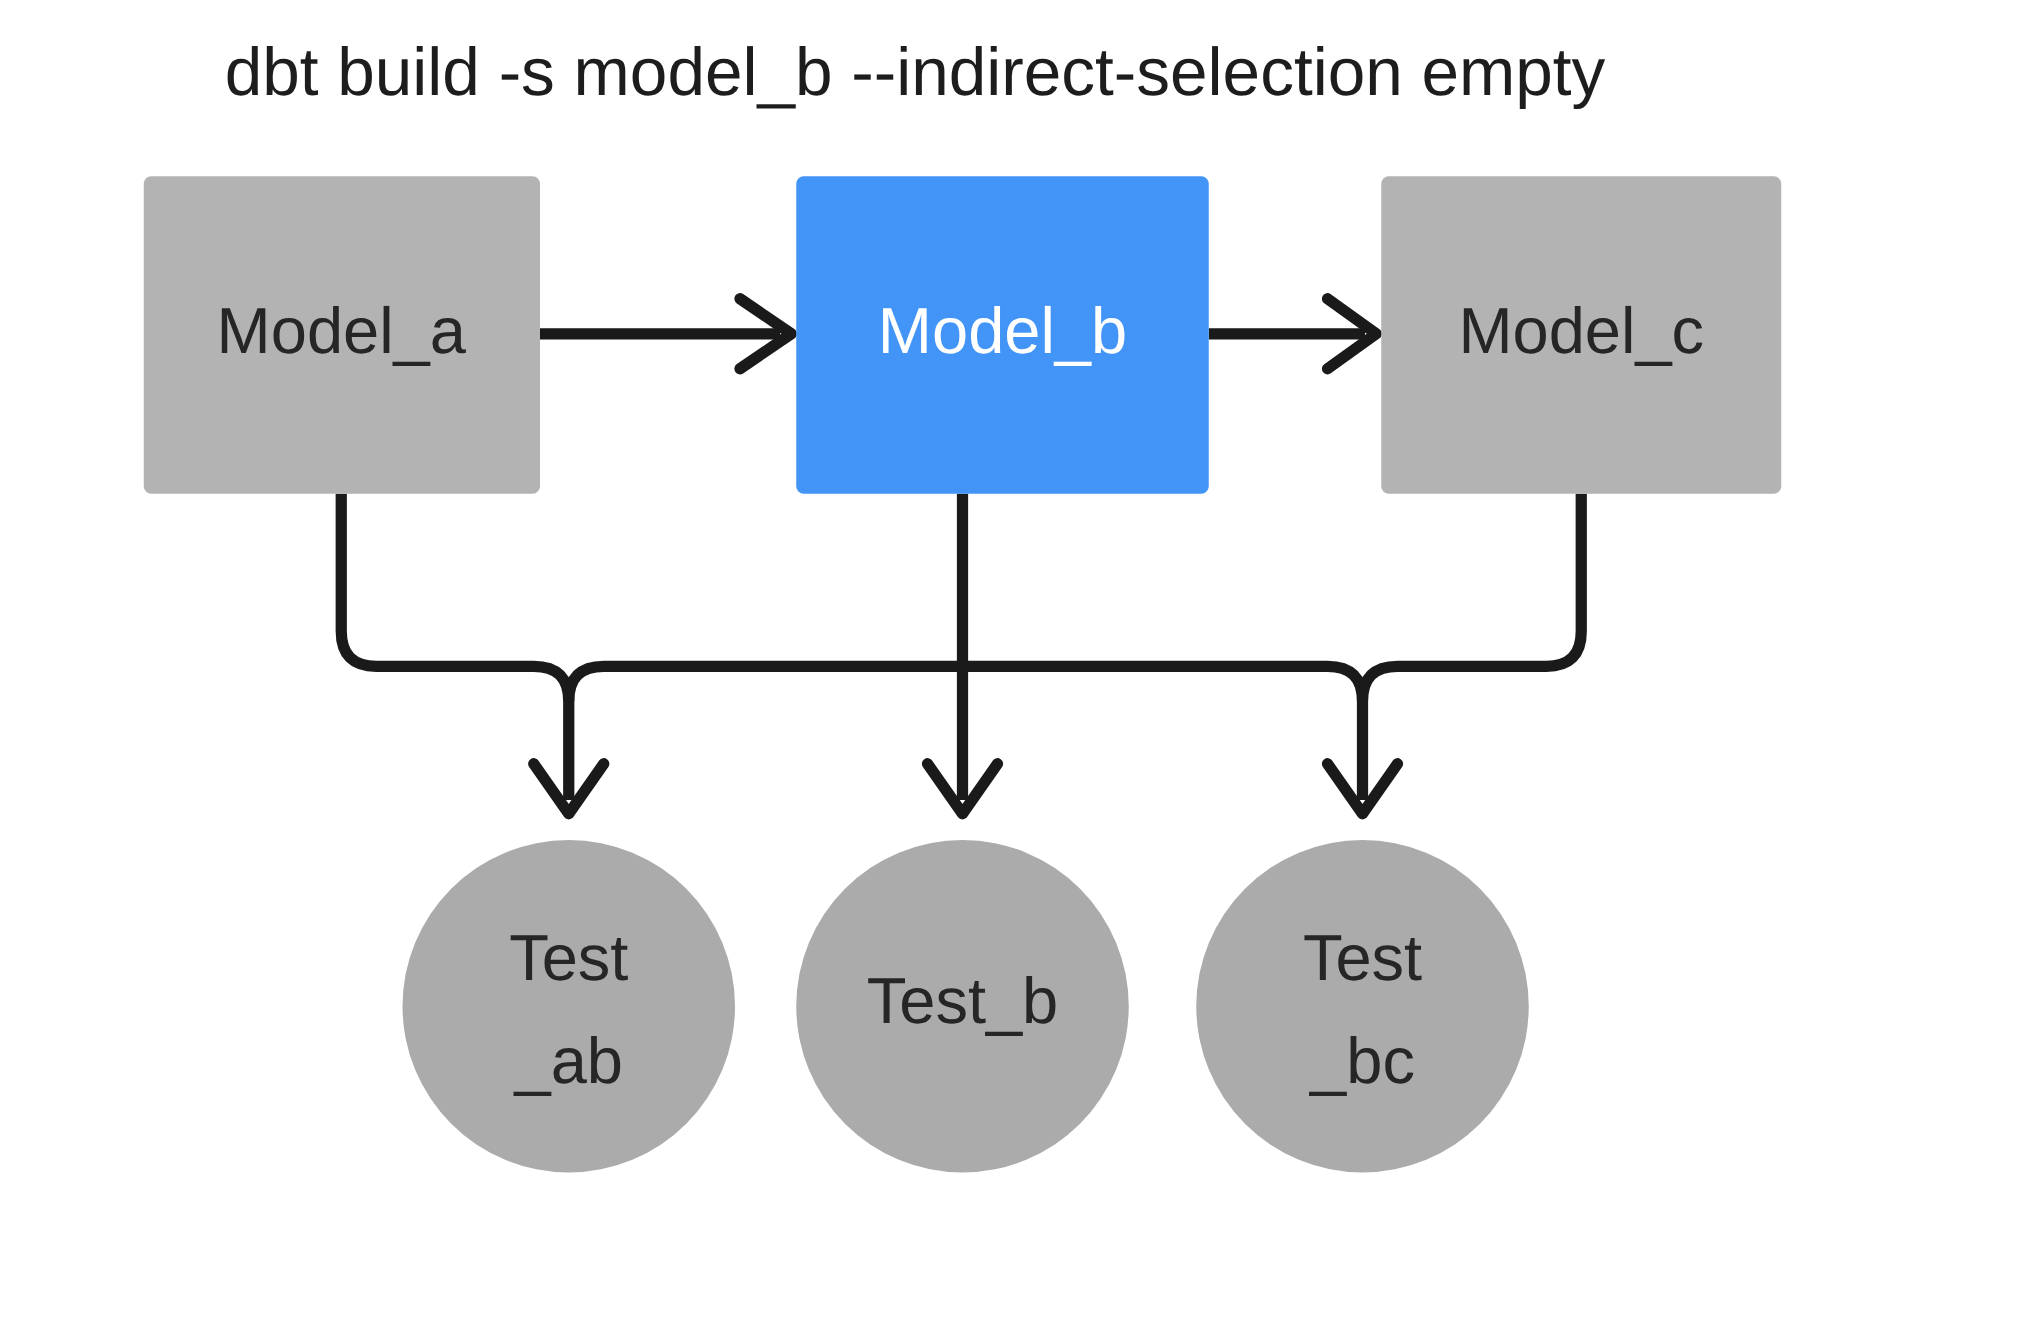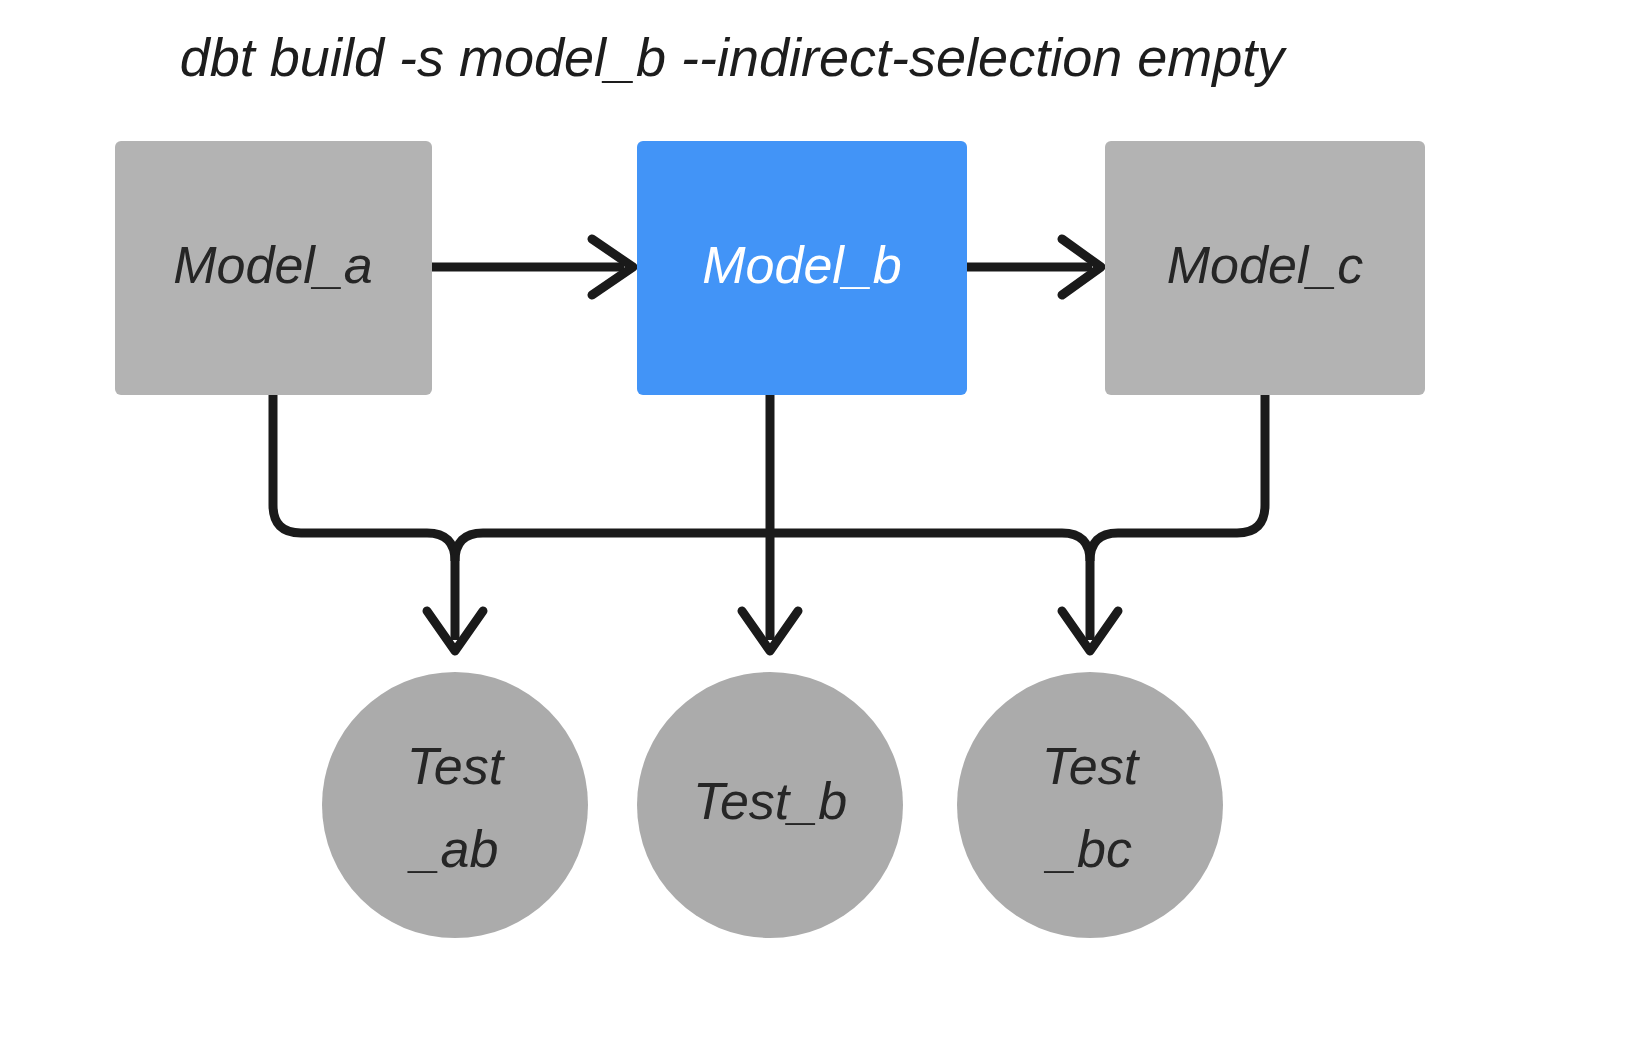--- a/index.html
+++ b/index.html
@@ -11,21 +11,20 @@
     width: 1630px;
     height: 1060px;
     overflow: hidden;
     font-family: "Liberation Sans", sans-serif;
   }
   #canvas {
     position: relative;
     width: 1630px;
     height: 1060px;
     background: #ffffff;
-    font-style: italic;
   }
   #diagram-svg {
     position: absolute;
     left: 0;
     top: 0;
     width: 1630px;
     height: 1060px;
   }
   .node-label {
     font-family: "Liberation Sans", sans-serif;

